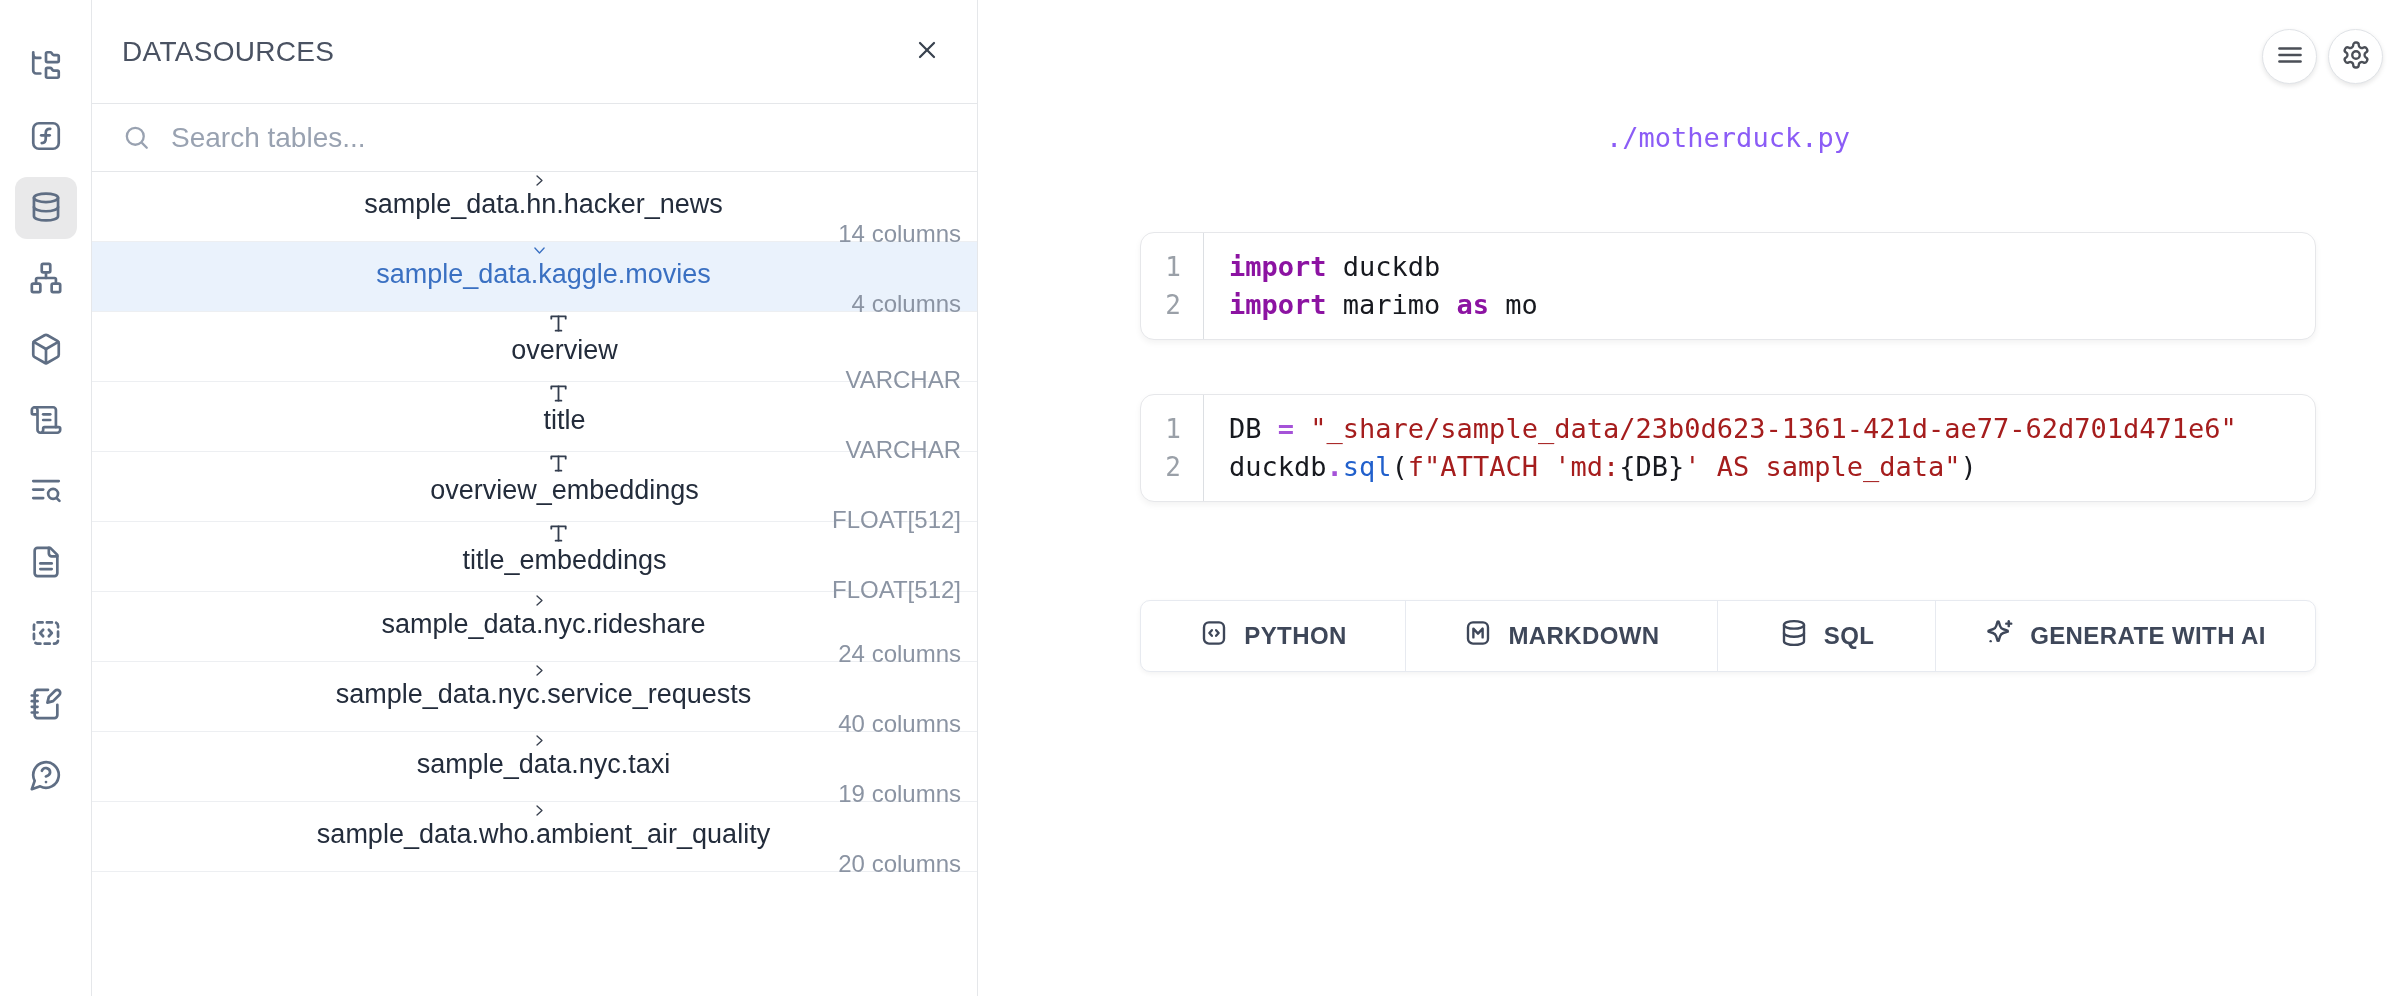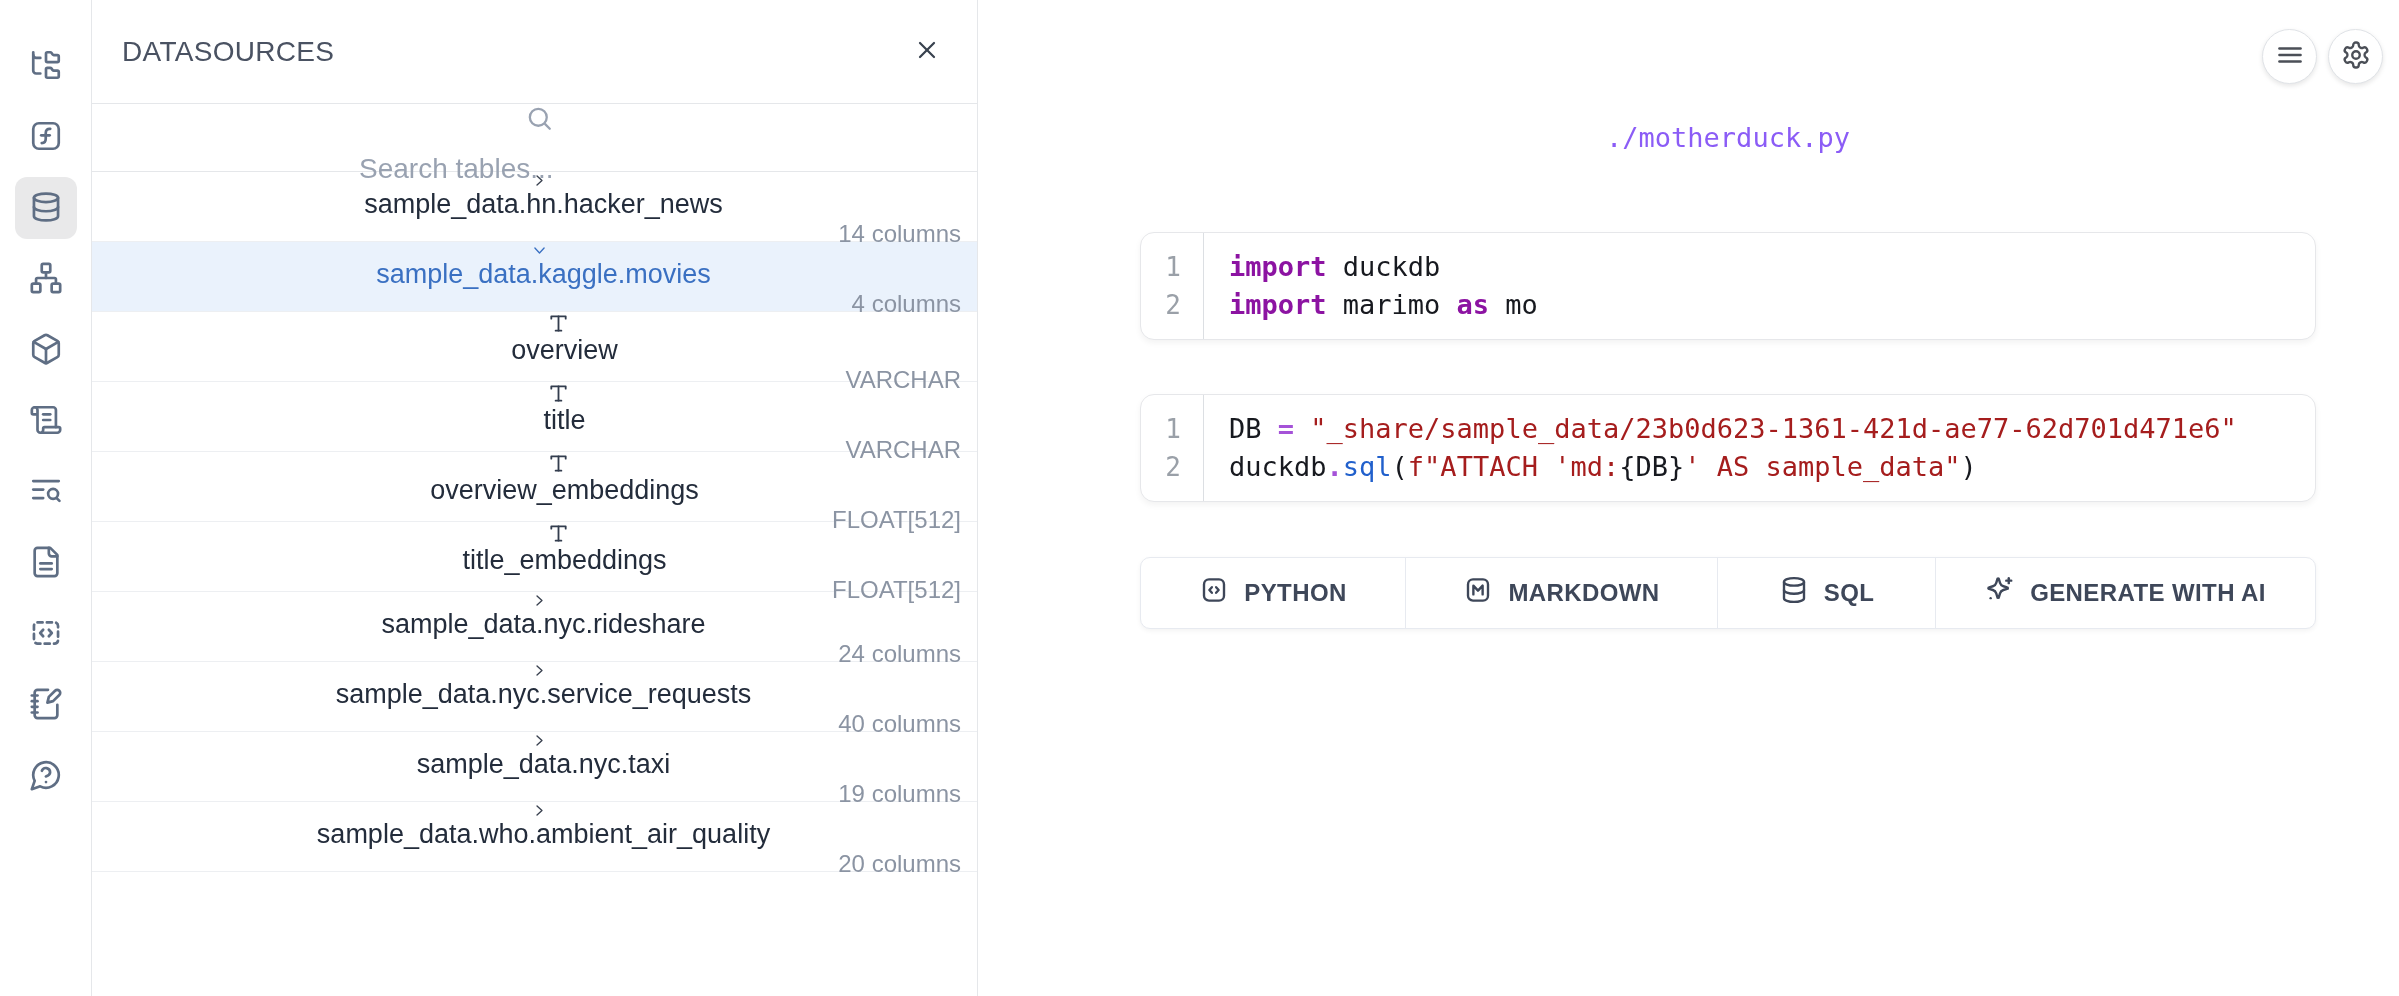--- a/index.html
+++ b/index.html
@@ -20,21 +20,21 @@
   .panel { position:absolute; left:92px; top:0; bottom:0; width:886px; background:#fff;
            border-right:1px solid #e5e7ea; }
   .panel-header { height:104px; border-bottom:1px solid #e5e7ea; display:flex;
                   align-items:center; padding:0 34px 0 30px; }
   .panel-title { font-size:28px; font-weight:normal; color:#4a5262; letter-spacing:.3px; }
   .close-btn { margin-left:auto; width:32px; height:32px; border:none; background:none;
                color:#39424f; cursor:pointer; display:flex; align-items:center; justify-content:center; }
   .close-btn svg { width:28px; height:28px; }
 
   .search-row { height:68px; border-bottom:1px solid #e5e7ea; display:flex; align-items:center;
-                padding:0 20px 0 30px; gap:20px;flex-direction:column; }
+                padding:0 20px 0 30px; gap:20px; }
   .search-row .sicon { width:29px; height:29px; color:#99a2b1; flex:0 0 auto; display:flex; }
   .search-row .sicon svg { width:29px; height:29px; }
   .search-row input { flex:1; border:none; outline:none; font-size:28px; color:#333a45;
                       font-family:inherit; background:transparent; }
   .search-row input::placeholder { color:#99a2b1; }
 
   .ds-row { height:70px; border-bottom:1px solid #edeff2; display:flex; align-items:center;
             padding:0 16px 0 26px; cursor:pointer; background:#fff;flex-direction:column; }
   .ds-row .chev { width:17px; height:17px; color:#39414f; flex:0 0 auto; display:flex; }
   .ds-row .chev svg { width:17px; height:17px; }
@@ -66,21 +66,21 @@
   .gutter { flex:0 0 63px; padding:15px 22px 15px 0; border-right:1px solid #dcdfe3;
             text-align:right; font-family:"DejaVu Sans Mono","Liberation Mono",monospace;
             font-size:26px; line-height:38px; color:#9aa0a8; }
   .code { padding:15px 0 15px 25px; font-family:"DejaVu Sans Mono","Liberation Mono",monospace;
           font-size:27px; line-height:38px; color:#17191f; white-space:pre; }
   .tk-kw   { color:#8c13a2; font-weight:bold; }
   .tk-op   { color:#a552d8; font-weight:bold; }
   .tk-prop { color:#2160cc; }
   .tk-str  { color:#a51d1d; }
 
-  .add-bar { position:absolute; top:557px; left:162px; width:1176px; height:72px; display:flex;
+  .add-bar { position:absolute; top:600px; left:162px; width:1176px; height:72px; display:flex;
              background:#fff; border:1px solid #e7eaf0; border-radius:10px;
              box-shadow:0 2px 5px rgba(0,0,0,.05); overflow:hidden; }
   .add-btn { display:flex; align-items:center; justify-content:center; gap:15px; border:none;
              background:none; cursor:pointer; color:#3e4759; font-size:24px; font-weight:bold;
              letter-spacing:.4px; font-family:inherit; }
   .add-btn + .add-btn { border-left:1px solid #e7eaf0; }
   .add-btn:nth-child(1){ flex:0 0 264px; }
   .add-btn:nth-child(2){ flex:0 0 312px; }
   .add-btn:nth-child(3){ flex:0 0 218px; }
   .add-btn:nth-child(4){ flex:1; }

